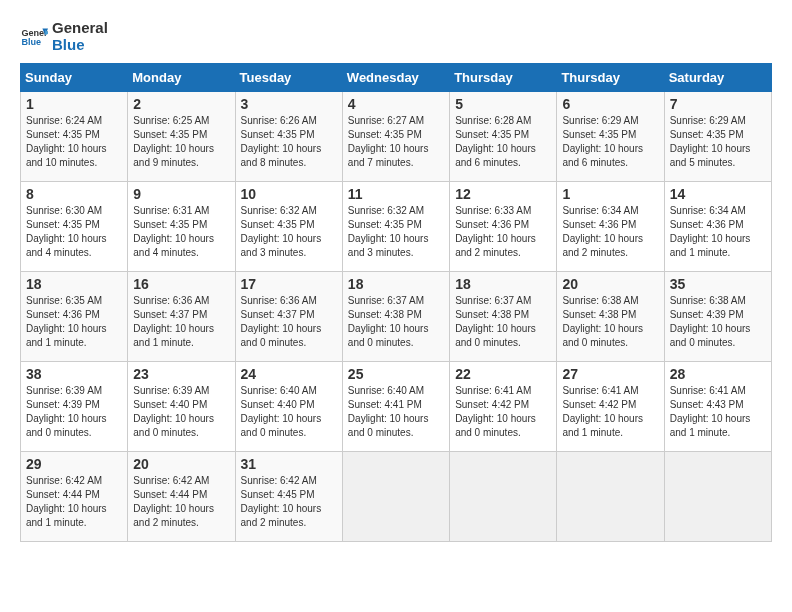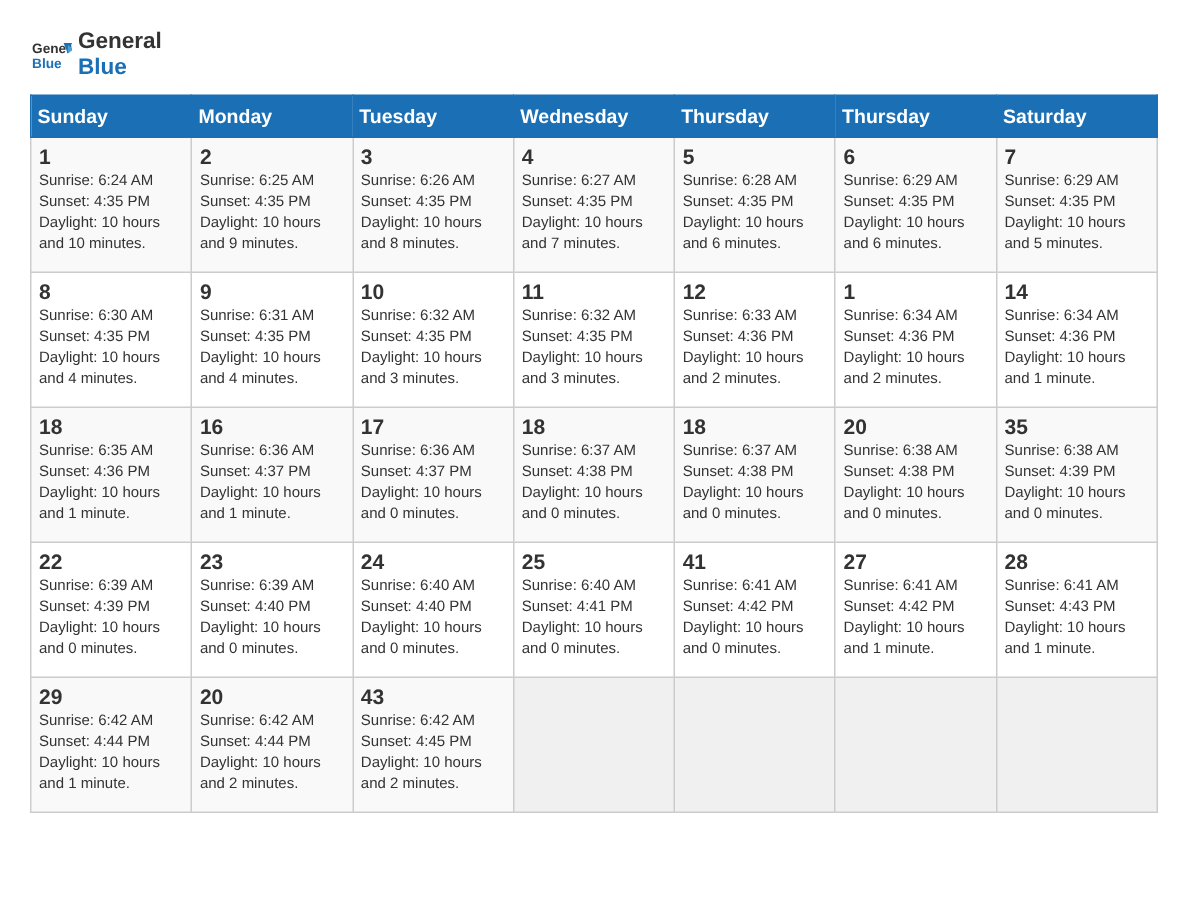--- a/index.html
+++ b/index.html
@@ -286,21 +286,21 @@
         <span class="day-num">35</span>
         <div class="day-detail">
           Sunrise: 6:38 AM<br>
           Sunset: 4:39 PM<br>
           Daylight: 10 hours and 0 minutes.
         </div>
       </td>
       </tr>
       <tr>
         <td>
-        <span class="day-num">22</span>
+        <span class="day-num">38</span>
         <div class="day-detail">
           Sunrise: 6:39 AM<br>
           Sunset: 4:39 PM<br>
           Daylight: 10 hours and 0 minutes.
         </div>
       </td>
         <td>
         <span class="day-num">23</span>
         <div class="day-detail">
           Sunrise: 6:39 AM<br>
@@ -318,21 +318,21 @@
       </td>
         <td>
         <span class="day-num">25</span>
         <div class="day-detail">
           Sunrise: 6:40 AM<br>
           Sunset: 4:41 PM<br>
           Daylight: 10 hours and 0 minutes.
         </div>
       </td>
         <td>
-        <span class="day-num">41</span>
+        <span class="day-num">22</span>
         <div class="day-detail">
           Sunrise: 6:41 AM<br>
           Sunset: 4:42 PM<br>
           Daylight: 10 hours and 0 minutes.
         </div>
       </td>
         <td>
         <span class="day-num">27</span>
         <div class="day-detail">
           Sunrise: 6:41 AM<br>
@@ -360,21 +360,21 @@
       </td>
         <td>
         <span class="day-num">20</span>
         <div class="day-detail">
           Sunrise: 6:42 AM<br>
           Sunset: 4:44 PM<br>
           Daylight: 10 hours and 2 minutes.
         </div>
       </td>
         <td>
-        <span class="day-num">43</span>
+        <span class="day-num">31</span>
         <div class="day-detail">
           Sunrise: 6:42 AM<br>
           Sunset: 4:45 PM<br>
           Daylight: 10 hours and 2 minutes.
         </div>
       </td>
         <td class="empty-cell"></td>
         <td class="empty-cell"></td>
         <td class="empty-cell"></td>
         <td class="empty-cell"></td>

